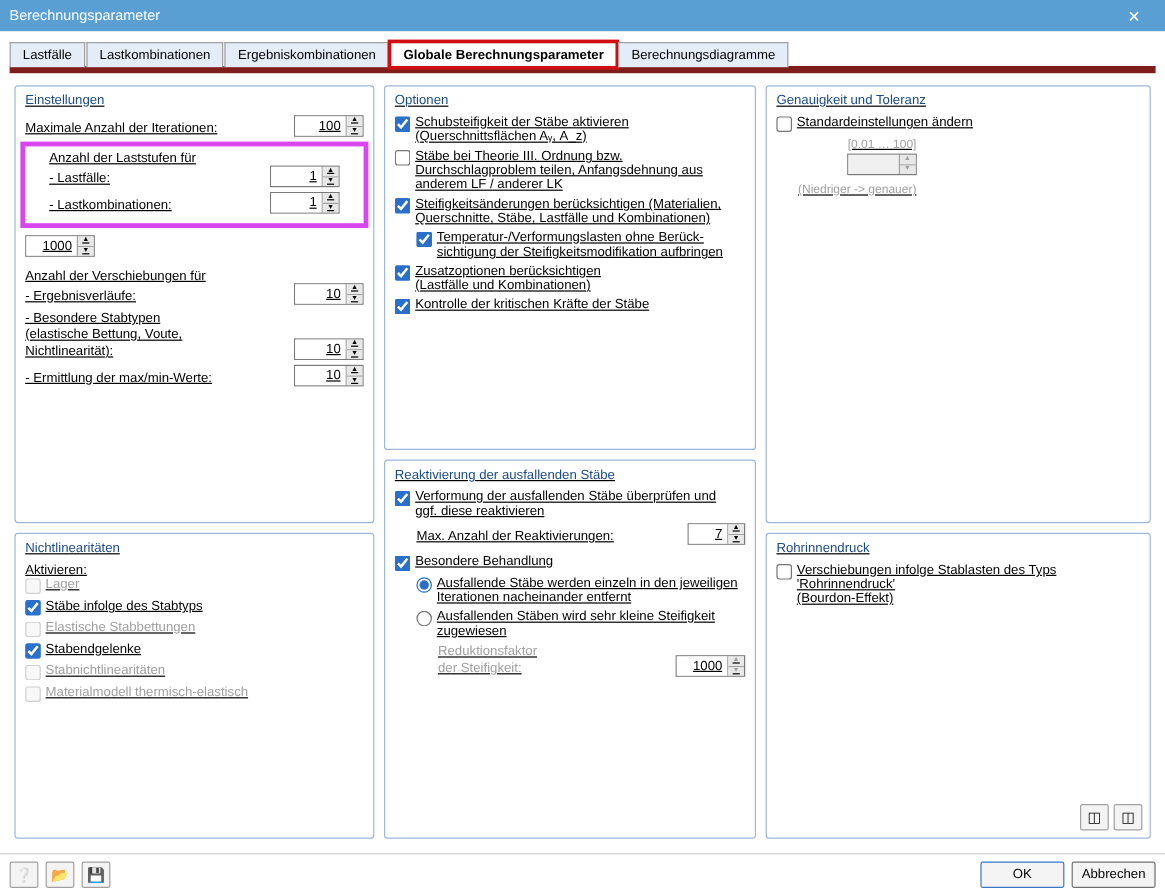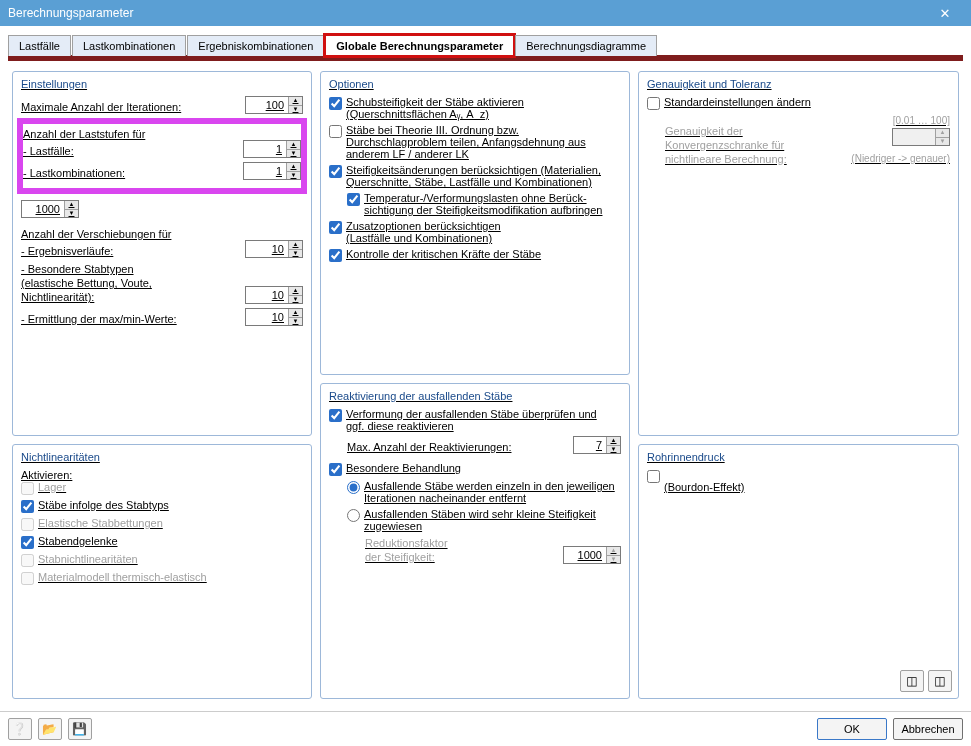--- a/index.html
+++ b/index.html
@@ -29,21 +29,21 @@
 .spinner .sp-btn { flex: 1; font-size: 6px; line-height: 7px; text-align: center; background: #e8e8e8; cursor: pointer; }
 .spinner .sp-btn:first-child { border-bottom: 1px solid #a0a0a0; }
 .chk { display: flex; align-items: flex-start; margin-bottom: 4px; }
 .chk input[type=checkbox] { margin-right: 4px; margin-top: 1px; width: 13px; height: 13px; }
 .chk.disabled { color: #a0a0a0; }
 .chk.disabled input { accent-color: #ccc; }
 .radio { display: flex; align-items: flex-start; margin-bottom: 4px; margin-left: 18px; }
 .radio input[type=radio] { margin-right: 4px; margin-top: 1px; }
 .indent { margin-left: 18px; }
 .indent2 { margin-left: 36px; }
-.hlbox { border: 6px solid #d946ef; padding: 4px 0; margin: 2px -4px 6px -4px; }
+.hlbox { border: 4px solid #d946ef; padding: 4px 20px; margin: 2px -4px 6px -4px; }
 .note { color: #a0a0a0; font-size: 10px; }
 .bottom-icons { display: flex; justify-content: flex-end; gap: 4px; padding: 4px 0 0 0; }
 .icon-btn { width: 24px; height: 22px; border: 1px solid #a0a0a0; background: #f4f4f4; font-size: 12px; text-align: center; line-height: 20px; cursor: pointer; border-radius: 2px; }
 .footer { display: flex; align-items: center; padding: 6px 8px; border-top: 1px solid #ccc; gap: 6px; }
 .footer .spacer { flex: 1; }
 .btn { min-width: 70px; height: 22px; border: 1px solid #707070; background: #f4f4f4; cursor: pointer; font-size: 11px; border-radius: 2px; }
 .btn.primary { border: 1px solid #3a78c8; }
 input[type=checkbox] { accent-color: #2a6fc9; }
 input[type=radio] { accent-color: #2a6fc9; }
 .muted { color: #a0a0a0; }
@@ -255,40 +255,39 @@
       </div>
 
       <div class="col col3">
         <div class="group fill">
           <div class="group-title">Genauigkeit und Toleranz</div>
           <div class="chk">
               <input type="checkbox" style="">
               <span>Standardeinstellungen ändern</span>
             </div>
           <div class="row muted indent">
-            <label><span>Genauigkeit der</span><br><span>Konvergenzschranke für</span><br><span>nichtlineare Berechnung:</span></label>
             <div style="text-align:right">
               <div class="note">[0.01 … 100]</div>
               <span class="spinner">
                 <input type="text" disabled="" style="background: rgb(240, 240, 240);">
                 <span class="sp-btns">
                     <span class="sp-btn">▲</span>
                     <span class="sp-btn">▼</span>
                   </span>
               </span>
               <div class="note" style="margin-top:6px">(Niedriger -&gt; genauer)</div>
             </div>
           </div>
         </div>
 
         <div class="group" style="height:255px;position:relative">
           <div class="group-title">Rohrinnendruck</div>
           <div class="chk">
               <input type="checkbox" style="">
-              <span><br><span>(Bourdon-Effekt)</span></span>
+              <span><span>Verschiebungen infolge Stablasten des Typs 'Rohrinnendruck'</span><br><span>(Bourdon-Effekt)</span></span>
             </div>
           <div class="bottom-icons" style="position:absolute;right:6px;bottom:6px">
             <div class="icon-btn">◫</div>
             <div class="icon-btn">◫</div>
           </div>
         </div>
       </div>
     </div>
   </div>
 

